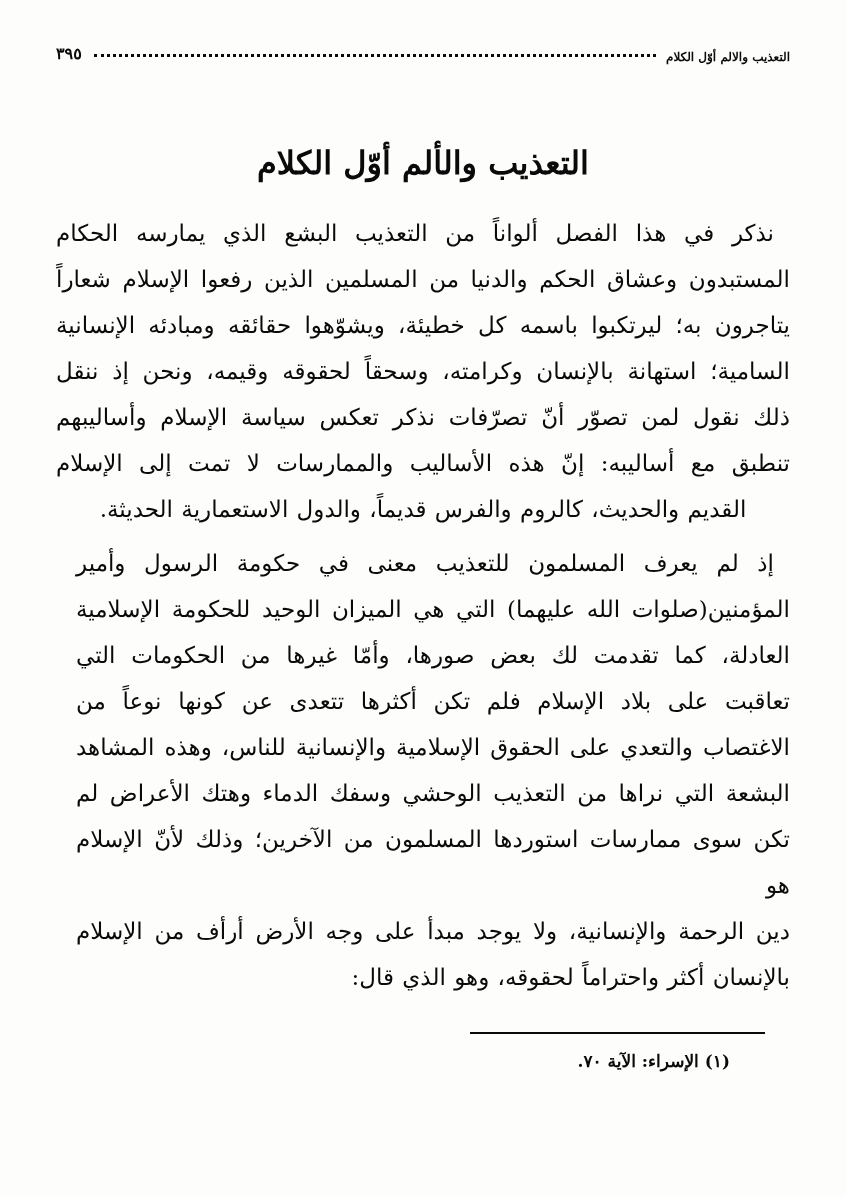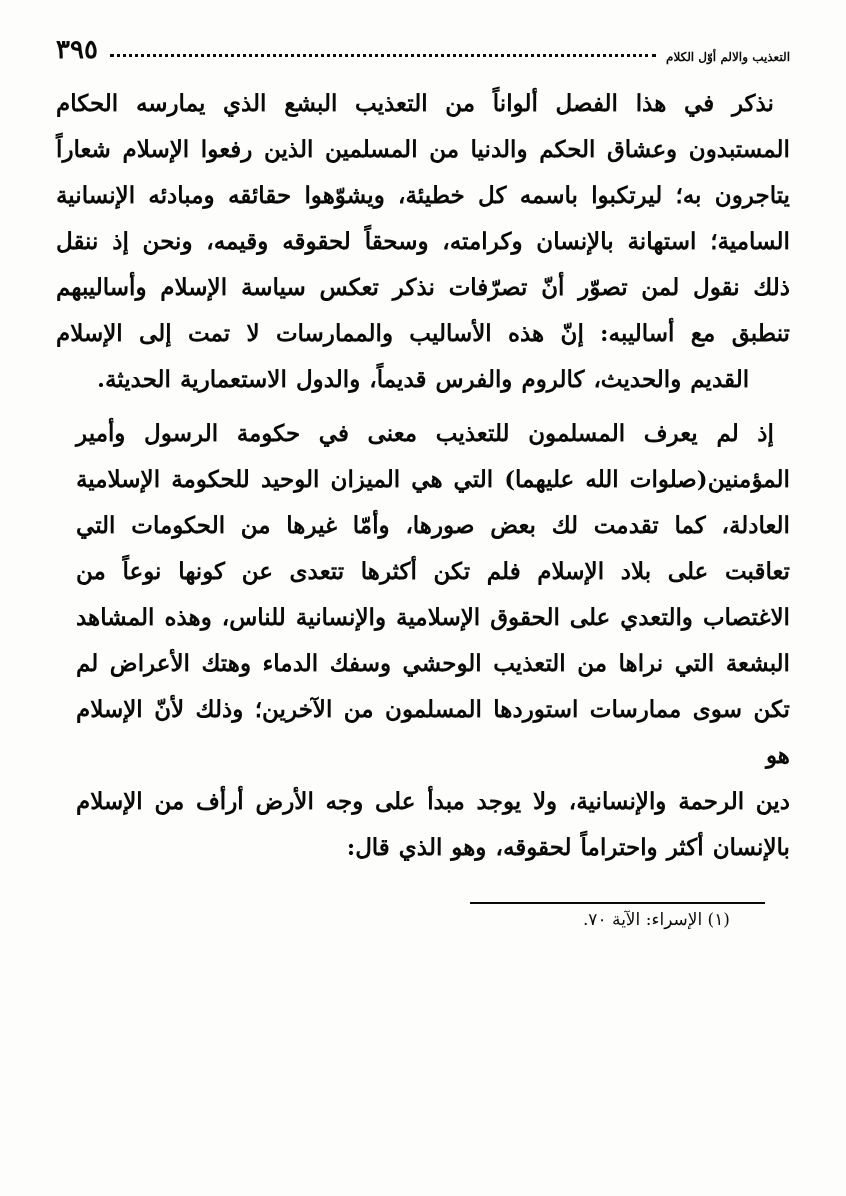--- a/index.html
+++ b/index.html
@@ -32,21 +32,21 @@
     white-space: nowrap;
     letter-spacing: -0.3px;
   }
   .rh-leader {
     flex: 1;
     height: 0;
     border-bottom: 3px dotted #0a0a0a;
     margin: 0 10px 7px 12px;
   }
   .rh-page {
-    font-size: 26px;
+    font-size: 16px;
     line-height: 1;
     padding-bottom: 2px;
   }
 
   
   .chapter-title {
     margin-top: 74px;
     text-align: center;
     font-weight: 700;
     font-size: 32px;
@@ -54,21 +54,21 @@
     letter-spacing: -0.5px;
   }
 
   
   .para { margin: 0; }
   .para-1 { margin-top: 16px; }
   .para-2 { margin-top: 8px; margin-left: 20px; }
   .line {
     font-size: 23px;
     line-height: 46px;
-    font-weight: 700;
+    font-weight: 400;
     text-align: justify;
     text-align-last: justify;
     word-spacing: 1px;
   }
   .line.first-line { padding-right: 16px; }
   .line.last-center { text-align-last: center; }
   .line.last-right { text-align-last: right; }
 
   
   .verse-line {
@@ -89,39 +89,40 @@
   .verse-period { font-size: 22px; padding-right: 4px; }
 
   
   .fn-rule {
     margin: 32px 25px 0 auto;
     width: 295px;
     height: 0;
     border-top: 2px solid #0a0a0a;
   }
   .footnote {
-    margin-top: 2px;
+    margin-top: 14px;
     padding-right: 60px;
     font-size: 17px;
     line-height: 26px;
-    font-weight: 400;
+    font-weight: 700;
     text-align: right;
   }
 </style>
 </head>
 <body>
 
 <div class="page">
 
   <div class="runhead">
     <span class="rh-title">التعذيب والالم أوّل الكلام</span>
     <span class="rh-leader"></span>
     <span class="rh-page">٣٩٥</span>
   </div>
 
+  <h1 class="chapter-title">التعذيب والألم أوّل الكلام</h1>
 
   <div class="para para-1">
     <div class="line first-line">نذكر في هذا الفصل ألواناً من التعذيب البشع الذي يمارسه الحكام</div>
     <div class="line">المستبدون وعشاق الحكم والدنيا من المسلمين الذين رفعوا الإسلام شعاراً</div>
     <div class="line">يتاجرون به؛ ليرتكبوا باسمه كل خطيئة، ويشوّهوا حقائقه ومبادئه الإنسانية</div>
     <div class="line">السامية؛ استهانة بالإنسان وكرامته، وسحقاً لحقوقه وقيمه، ونحن إذ ننقل</div>
     <div class="line">ذلك نقول لمن تصوّر أنّ تصرّفات نذكر تعكس سياسة الإسلام وأساليبهم</div>
     <div class="line">تنطبق مع أساليبه: إنّ هذه الأساليب والممارسات لا تمت إلى الإسلام</div>
     <div class="line last-center">القديم والحديث، كالروم والفرس قديماً، والدول الاستعمارية الحديثة.</div>
   </div>

